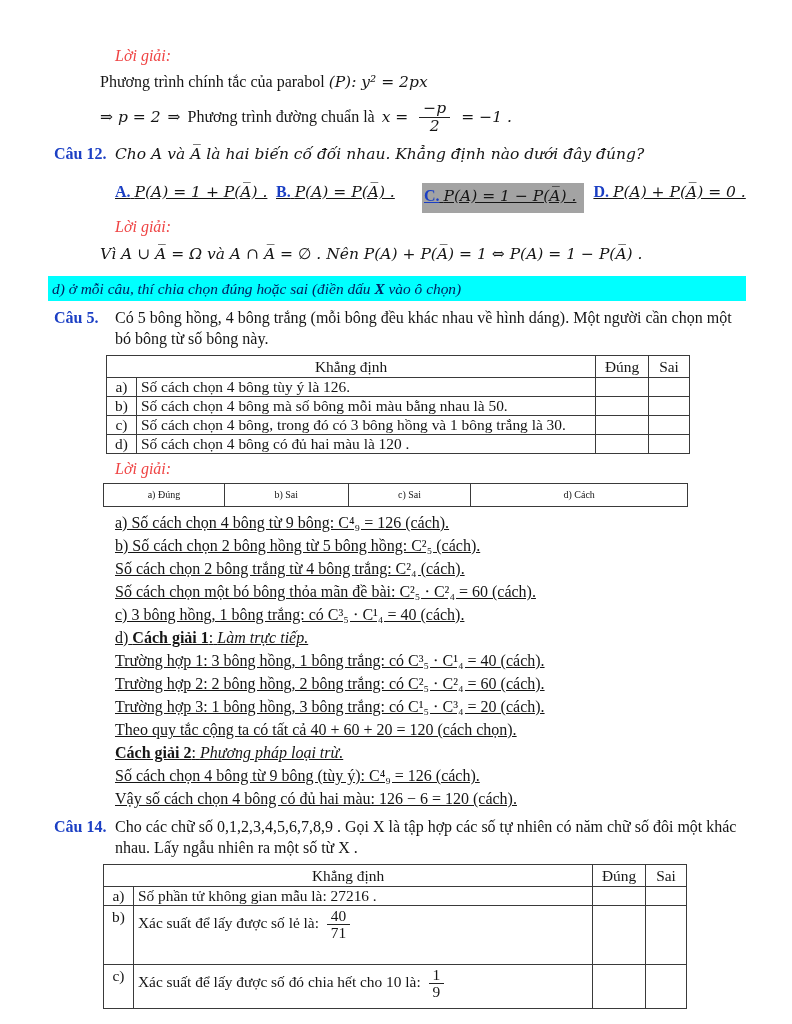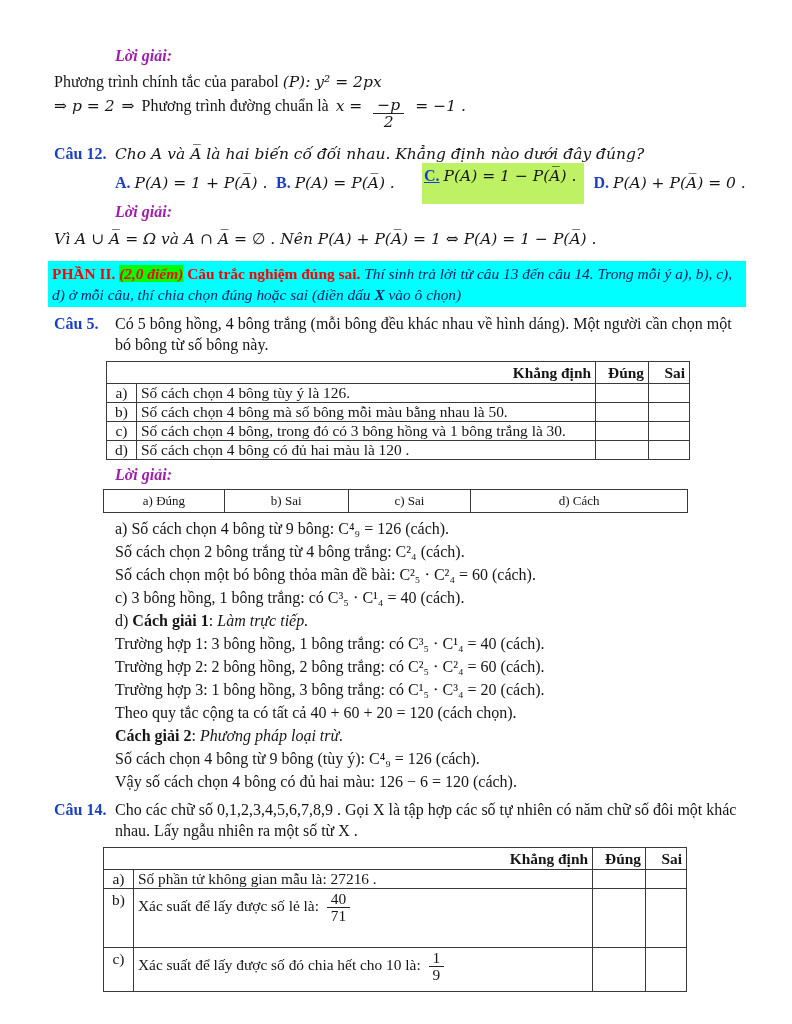--- a/index.html
+++ b/index.html
@@ -4,68 +4,68 @@
 <style>
   html,body { margin:0; padding:0; background:#ffffff; }
   body {
     width:792px; height:1024px; overflow:hidden;
     font-family:"Liberation Serif","DejaVu Serif","DejaVu Sans",serif;
     font-size:16px; color:#151515;
   }
   .page { position:relative; width:792px; height:1024px; }
 
   
-  .indent { margin-left:54px; margin-right:46px; }
-  .sol-label { color:#a21caf; font-weight:bold; font-style:italic; margin:0 0 0 115px; line-height:20px; }
+  .indent { margin-left:100px; margin-right:46px; }
+  .sol-label { color:#ef4444; font-weight:normal; font-style:italic; margin:0 0 0 115px; line-height:20px; }
   .first { margin-top:46px; }
   .math { font-family:"DejaVu Serif","DejaVu Sans",serif; font-style:italic; font-size:15.5px; }
   p { margin:0; }
 
   .line { line-height:24px; margin-top:4px; }
 
   
   .frac { display:inline-block; vertical-align:middle; text-align:center; line-height:1.05; margin:0 4px; }
   .frac .num { display:block; border-bottom:1px solid #222; padding:0 4px; }
   .frac .den { display:block; }
-  .mathline { display:flex; align-items:flex-start; height:40px; margin-top:3px; gap:7px; }
+  .mathline { display:flex; align-items:center; height:40px; margin-top:3px; gap:7px; }
 
   
   .qpara { position:relative; padding-left:115px; margin-right:44px; line-height:21px; margin-top:6px; }
   .qlabel { position:absolute; left:54px; top:0; color:#1b3fc4; font-weight:bold; }
 
   
-  .options { display:flex; align-items:center; margin-left:115px; margin-top:3px; height:30px; }
+  .options { display:flex; margin-left:115px; margin-top:18px; height:30px;text-decoration:underline; }
   .opt { white-space:nowrap; }
   .optletter { color:#1b3fc4; font-weight:bold; }
   .opt-a { width:161px; } .opt-b { width:146px; }
-  .opt-c { background:#bef264; padding:4px 8px 19px 2px; }
+  .opt-c { background:#a3a3a3; padding:4px 8px 19px 2px; }
   .opt-c .optletter { text-decoration:underline; }
   .opt-d { margin-left:9px; }
 
   
   .banner { background:#00ffff; margin:9px 46px 4px 48px; padding:2px 4px; font-size:15.4px; line-height:21px; }
   .b-part, .b-title { color:#ff0000; font-weight:bold; }
   .b-points { color:#ff0000; font-weight:bold; font-style:italic; background:#00ff00; }
   .b-instr { color:#002060; font-style:italic; }
   .b-x { color:#002060; font-style:italic; font-weight:bold; }
 
   
   .stable { border-collapse:collapse; margin-left:106px; width:584px; font-size:15.4px; margin-top:6px; }
   .stable td { border:1px solid #3a3a3a; padding:0 4px; height:18px; line-height:18px; vertical-align:middle; }
-  .stable td.hdr { text-align:right; height:21px; line-height:21px;font-weight:bold; }
+  .stable td.hdr { text-align:center; height:21px; line-height:21px; }
   .stable td.lbl { text-align:center; }
   .stable td.tall { vertical-align:top; padding-top:2px; }
   .stable td.tall .frac { margin-left:4px; }
 
   
-  .atable { border-collapse:collapse; margin-left:103px; width:585px; font-size:13px; margin-top:4px; }
+  .atable { border-collapse:collapse; margin-left:103px; width:585px; font-size:10px; margin-top:4px; }
   .atable td { border:1px solid #3a3a3a; text-align:center; height:20px; line-height:20px; }
 
   
-  .sline { margin:0 0 0 115px; line-height:23px; }
+  .sline { margin:0 0 0 115px; line-height:23px;text-decoration:underline; }
   .sfirst { margin-top:4px; }
   .sbold { font-weight:bold; }
   .sital { font-style:italic; }
 </style>
 </head>
 <body>
 
 <div class="page">
 
   <p class="sol-label first">Lời giải:</p>
@@ -105,26 +105,20 @@
     <span class="opt opt-d">
       <span class="optletter">D.</span>
       <span class="math">P(A) + P(A̅) = 0 .</span>
     </span>
   </div>
   <p class="sol-label" style="margin-top:4px;">Lời giải:</p>
   <p class="line indent math" style="line-height:26px;">Vì A ∪ A̅ = Ω và A ∩ A̅ = ∅ . Nên P(A) + P(A̅) = 1 ⇔ P(A) = 1 − P(A̅) .</p>
 
   <div class="banner">
     <div>
-      <span class="b-part">PHẦN II.</span>
-      <span class="b-points">(2,0 điểm)</span>
-      <span class="b-title">Câu trắc nghiệm đúng sai.</span>
-      <span class="b-instr">Thí sinh trả lời từ câu 13 đến câu 14. Trong mỗi ý a), b), c),</span>
-    </div>
-    <div>
       <span class="b-instr">d) ở mỗi câu, thí chia chọn đúng hoặc sai (điền dấu</span>
       <span class="b-x">X</span>
       <span class="b-instr">vào ô chọn)</span>
     </div>
   </div>
 
   <div class="qpara">
     <span class="qlabel">Câu 5.</span>
     <span>Có 5 bông hồng, 4 bông trắng (mỗi bông đều khác nhau về hình dáng). Một người cần chọn một bó bông từ số bông này.</span>
   </div>
@@ -182,20 +176,21 @@
         <tr>
       <td>a) Đúng</td>
       <td>b) Sai</td>
       <td>c) Sai</td>
       <td>d) Cách</td>
     </tr>
   </tbody>
     </table>
 
   <p class="sline sfirst">a) Số cách chọn 4 bông từ 9 bông: C⁴₉ = 126 (cách).</p>
+  <p class="sline">b) Số cách chọn 2 bông hồng từ 5 bông hồng: C²₅ (cách).</p>
   <p class="sline">Số cách chọn 2 bông trắng từ 4 bông trắng: C²₄ (cách).</p>
   <p class="sline">Số cách chọn một bó bông thỏa mãn đề bài: C²₅ ⋅ C²₄ = 60 (cách).</p>
   <p class="sline">c) 3 bông hồng, 1 bông trắng: có C³₅ ⋅ C¹₄ = 40 (cách).</p>
   <p class="sline">
     <span>d)</span>
     <span class="sbold">Cách giải 1</span><span>:</span>
     <span class="sital">Làm trực tiếp.</span>
   </p>
   <p class="sline">Trường hợp 1: 3 bông hồng, 1 bông trắng: có C³₅ ⋅ C¹₄ = 40 (cách).</p>
   <p class="sline">Trường hợp 2: 2 bông hồng, 2 bông trắng: có C²₅ ⋅ C²₄ = 60 (cách).</p>

